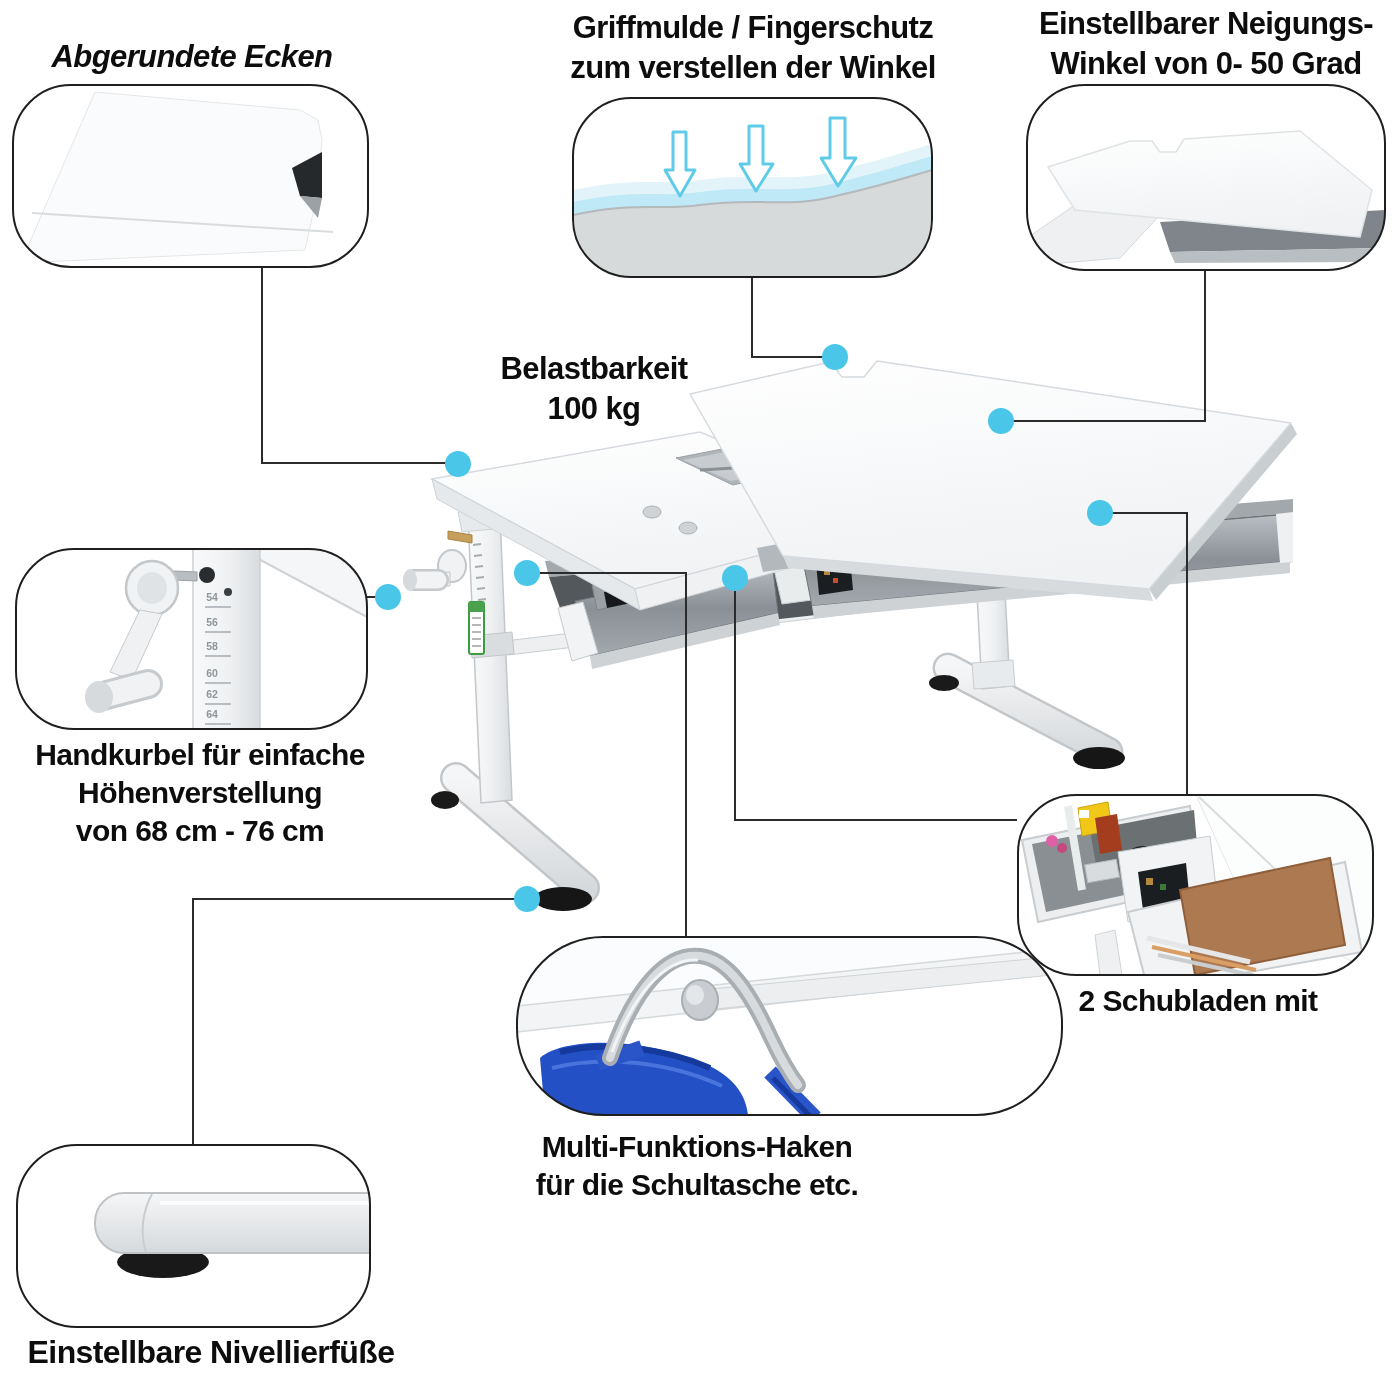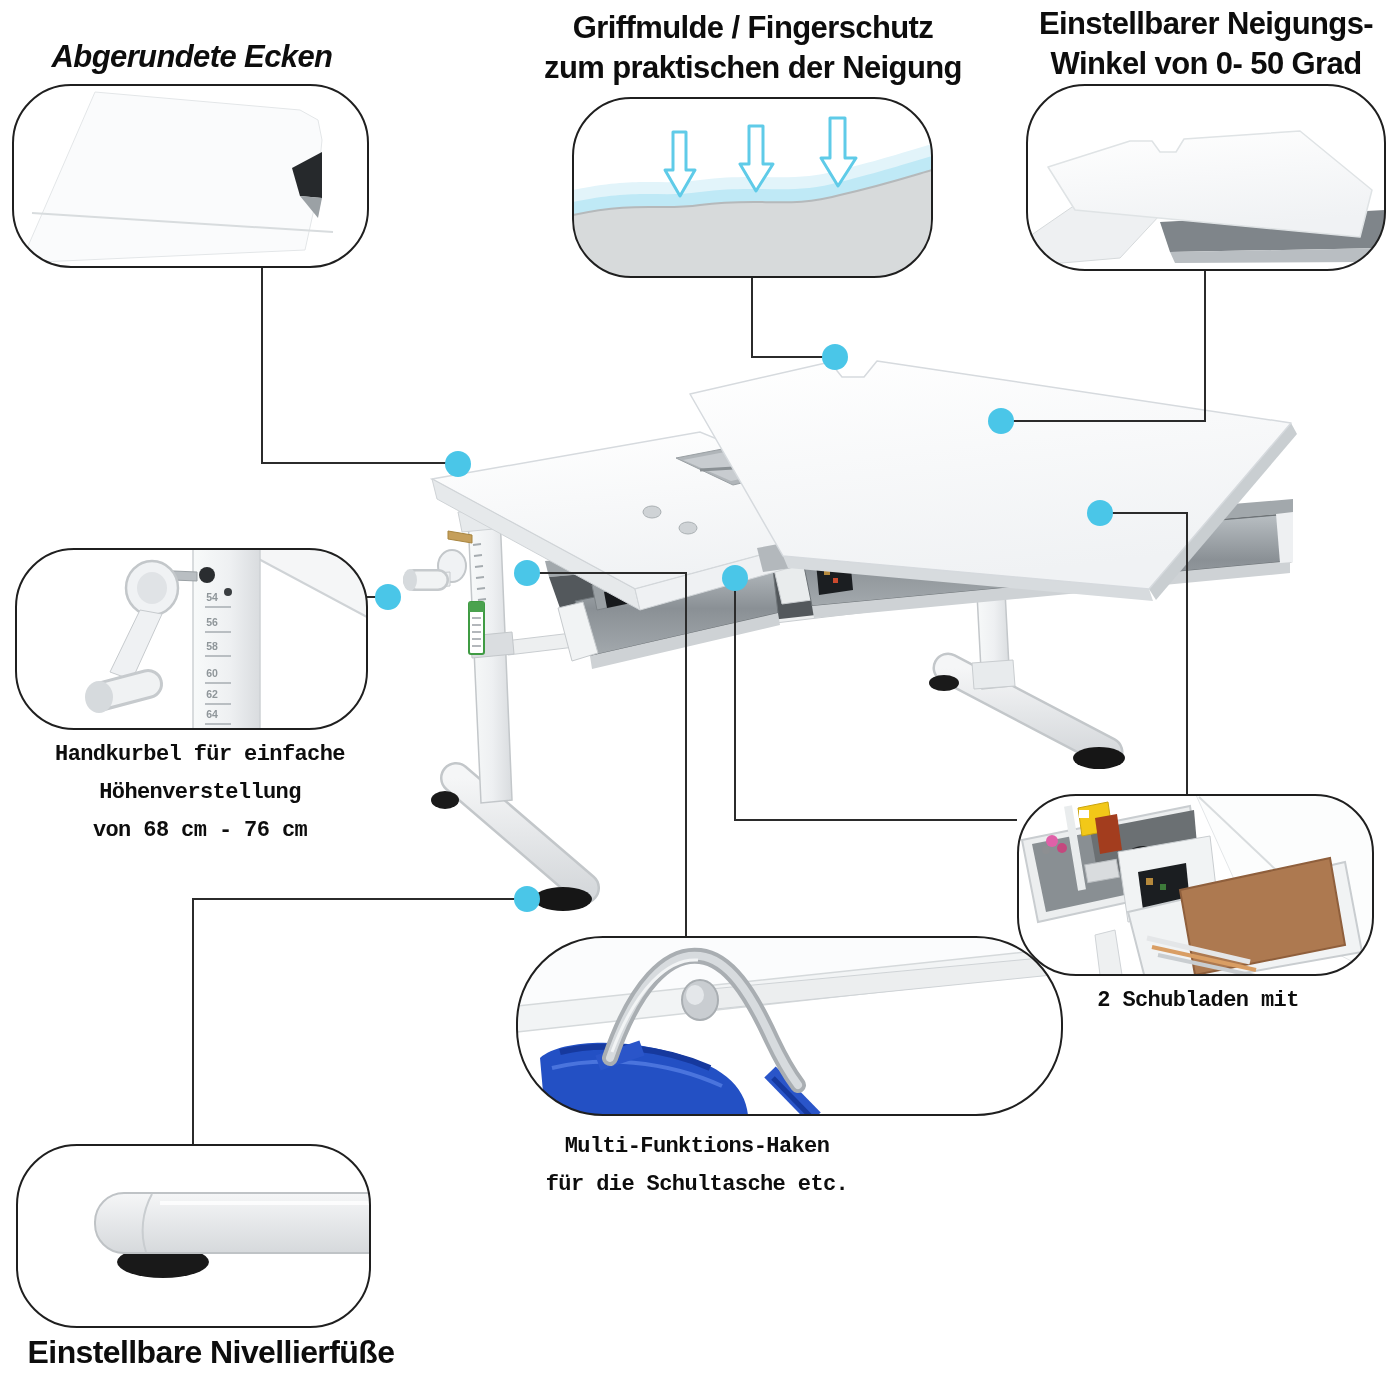--- a/index.html
+++ b/index.html
@@ -3,21 +3,21 @@
 <meta charset="utf-8">
 <style>
   html,body{margin:0;padding:0;background:#ffffff;}
   .canvas{position:relative;width:1400px;height:1400px;background:#ffffff;overflow:hidden;
           font-family:"Liberation Sans", sans-serif;}
   .art{position:absolute;left:0;top:0;}
   .label{position:absolute;text-align:center;font-weight:bold;color:#0d0d0d;
          letter-spacing:-0.6px;line-height:40px;font-size:31px;white-space:nowrap;}
   .label div{white-space:nowrap;}
   .lh38{line-height:38px;}
-  .fs30{font-size:22px;font-family:Liberation Mono, monospace;}
+  .fs30{font-size:30px;}
   .fs32{font-size:32px;}
   svg text{font-family:"Liberation Sans", sans-serif;font-weight:bold;fill:#8f969a;
            font-size:10.5px;text-anchor:middle;}
 </style>
 </head>
 <body>
 
 <div class="canvas">
 
   <svg class="art" width="1400" height="1400" viewBox="0 0 1400 1400">
@@ -302,28 +302,32 @@
         <line x1="160" y1="1203" x2="370" y2="1203" stroke="#ffffff" stroke-width="4" opacity="0.8"></line>
       </g>
       <rect x="17" y="1145" width="353" height="182" rx="60" fill="none" stroke="#1f1f1f" stroke-width="2"></rect>
     </g>
   </svg>
 
   <div class="label" style="left:14px;top:37px;width:356px;font-style:italic;">Abgerundete Ecken</div>
 
   <div class="label" style="left:533px;top:8px;width:440px;">
     <div>Griffmulde / Fingerschutz</div>
-    <div>zum praktischen der Neigung</div>
+    <div>zum verstellen der Winkel</div>
   </div>
 
   <div class="label" style="left:1008px;top:4px;width:396px;">
     <div>Einstellbarer Neigungs-</div>
     <div>Winkel von 0- 50 Grad</div>
   </div>
 
+  <div class="label" style="left:448px;top:349px;width:292px;">
+    <div>Belastbarkeit</div>
+    <div>100 kg</div>
+  </div>
 
   <div class="label fs30 lh38" style="left:2px;top:736px;width:396px;">
     <div>Handkurbel für  einfache</div>
     <div>Höhenverstellung</div>
     <div>von 68 cm - 76 cm</div>
   </div>
 
   <div class="label fs30 lh38" style="left:1000px;top:982px;width:396px;">
     <div>2 Schubladen mit</div>
   </div>

